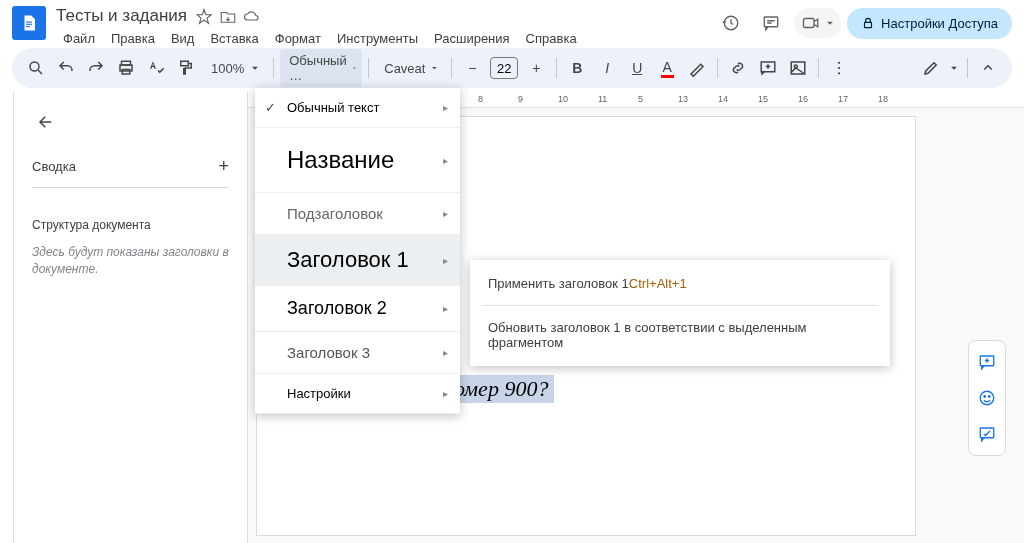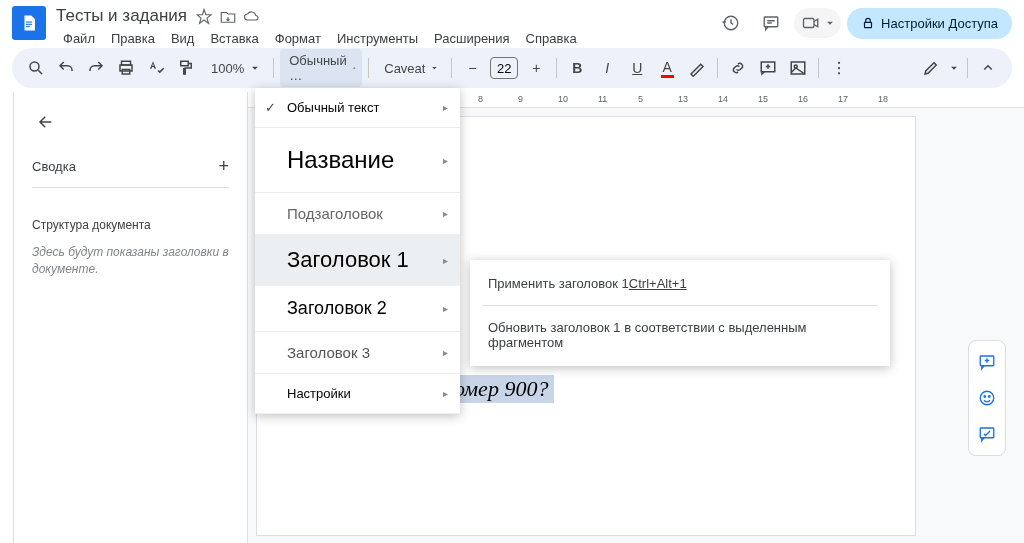--- a/index.html
+++ b/index.html
@@ -54,21 +54,21 @@
 .dd-item.title-s { font-size: 24px; font-weight: 500; padding-top: 18px; padding-bottom: 18px; }
 .dd-item.subtitle-s { font-size: 15px; color: #666; }
 .dd-item.h1-s { font-size: 22px; }
 .dd-item.h2-s { font-size: 18px; }
 .dd-item.h3-s { font-size: 15px; color: #555; }
 .dd-item.opts { font-size: 13px; }
 
 
 .submenu { position: absolute; left: 470px; top: 260px; width: 420px; background: #fff; box-shadow: 0 2px 10px rgba(0,0,0,0.25); z-index: 101; padding: 4px 0; }
 .sub-item { display: flex; padding: 12px 18px; font-size: 13px; color: #3c4043; cursor: pointer; }
-.sub-shortcut { color: #404040; text-decoration: underline; }
+.sub-shortcut { color: #a16207; }
 .sub-sep { height: 1px; background: #e0e0e0; margin: 2px 12px; }
 
 
 .side-btns { position: absolute; right: 18px; top: 340px; display: flex; flex-direction: column; gap: 6px; border: 1px solid #dadce0; border-radius: 8px; padding: 6px 3px; background: #fff; }
 .side-btn { width: 30px; height: 30px; display: flex; align-items: center; justify-content: center; cursor: pointer; color: #1a73e8; }
 
 svg { width: 18px; height: 18px; }
 .small-svg { width: 14px; height: 14px; }
 </style>
 </head>

